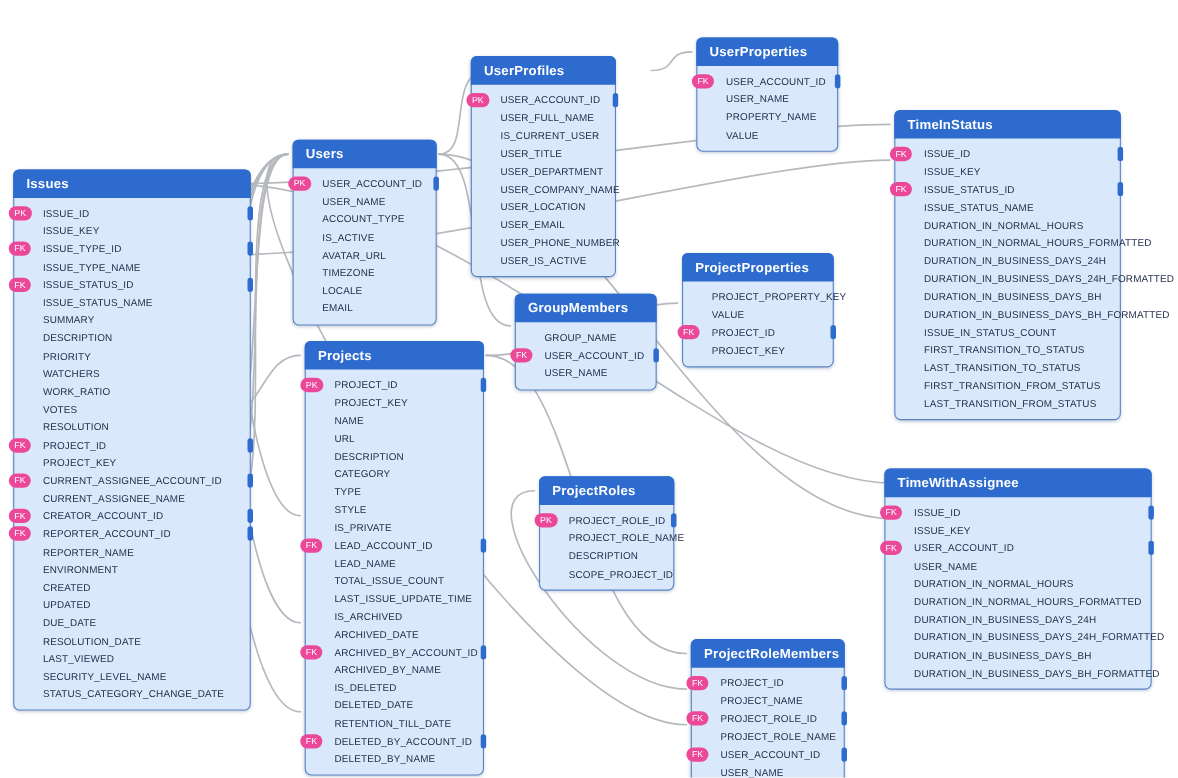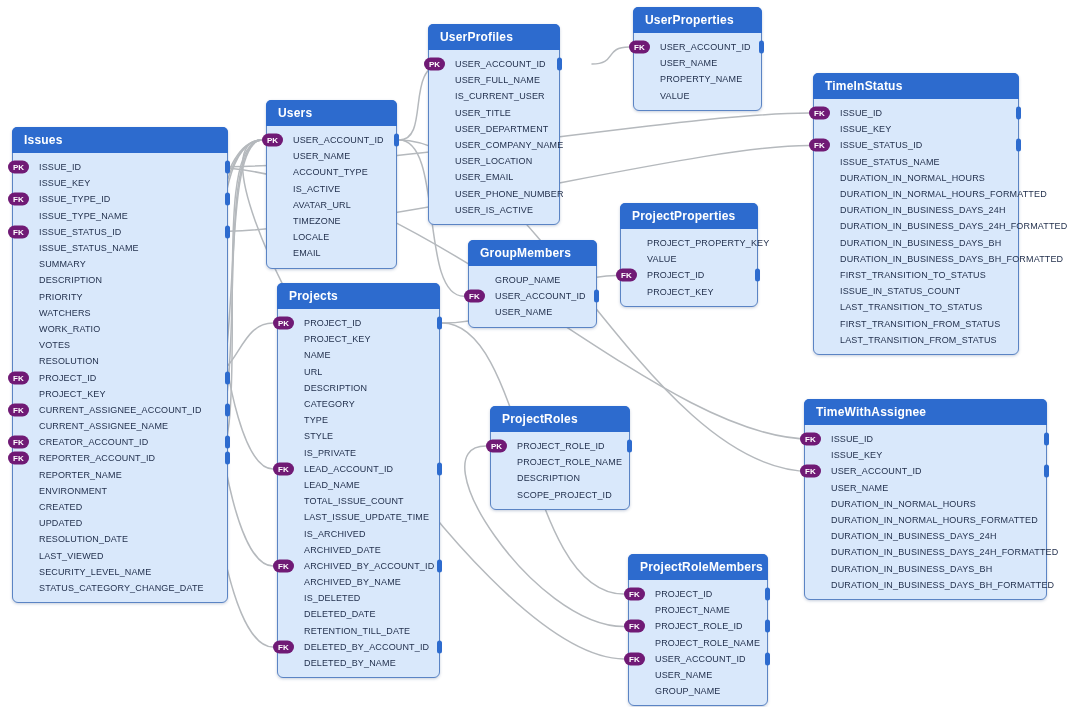--- a/index.html
+++ b/index.html
@@ -11,20 +11,21 @@
     font-family:"Liberation Sans",sans-serif;
   }
   #edges{position:absolute;left:0;top:0;z-index:0;}
   .er-table{
     position:absolute;z-index:1;
     background:#d9e8fb;
     border:1px solid #5b84c4;
     border-radius:6px;
     box-shadow:0 1px 3px rgba(50,80,130,.28);
     box-sizing:border-box;
+    margin-top:27px;
   }
   .er-header{
     background:#2d6bce;
     border-radius:5px 5px 0 0;
     height:26px;
     display:flex;align-items:center;
     padding:0 12px;
     margin:-1px -1px 0 -1px;
   }
   .er-title{
@@ -37,22 +38,22 @@
     height:16.2px;
     display:flex;align-items:center;
     padding-left:26px;
     box-sizing:border-box;
   }
   .er-field{
     font-size:9px;color:#1e2c49;letter-spacing:.15px;white-space:nowrap;
   }
   .key-badge{
     position:absolute;left:-5px;top:50%;transform:translateY(-50%);
-    background:#701a75;color:#ffffff;
-    font-size:8px;font-weight:bold;
+    background:#ec4899;color:#ffffff;
+    font-size:8px;font-weight:normal;
     padding:2px 5px;border-radius:9px;line-height:9px;
   }
   .port{
     position:absolute;right:-3px;top:50%;transform:translateY(-50%);
     width:5px;height:13px;border-radius:2.5px;
     background:#2d6bce;
   }
 </style>
 </head>
 <body>
@@ -161,20 +162,23 @@
         <div class="er-row">
           <span class="er-field">ENVIRONMENT</span>
         </div>
         <div class="er-row">
           <span class="er-field">CREATED</span>
         </div>
         <div class="er-row">
           <span class="er-field">UPDATED</span>
         </div>
         <div class="er-row">
+          <span class="er-field">DUE_DATE</span>
+        </div>
+        <div class="er-row">
           <span class="er-field">RESOLUTION_DATE</span>
         </div>
         <div class="er-row">
           <span class="er-field">LAST_VIEWED</span>
         </div>
         <div class="er-row">
           <span class="er-field">SECURITY_LEVEL_NAME</span>
         </div>
         <div class="er-row">
           <span class="er-field">STATUS_CATEGORY_CHANGE_DATE</span>
@@ -307,26 +311,26 @@
         <div class="er-row">
           <span class="er-field">DURATION_IN_BUSINESS_DAYS_24H_FORMATTED</span>
         </div>
         <div class="er-row">
           <span class="er-field">DURATION_IN_BUSINESS_DAYS_BH</span>
         </div>
         <div class="er-row">
           <span class="er-field">DURATION_IN_BUSINESS_DAYS_BH_FORMATTED</span>
         </div>
         <div class="er-row">
+          <span class="er-field">ISSUE_IN_STATUS_COUNT</span>
+        </div>
+        <div class="er-row">
           <span class="er-field">FIRST_TRANSITION_TO_STATUS</span>
         </div>
         <div class="er-row">
-          <span class="er-field">ISSUE_IN_STATUS_COUNT</span>
-        </div>
-        <div class="er-row">
           <span class="er-field">LAST_TRANSITION_TO_STATUS</span>
         </div>
         <div class="er-row">
           <span class="er-field">FIRST_TRANSITION_FROM_STATUS</span>
         </div>
         <div class="er-row">
           <span class="er-field">LAST_TRANSITION_FROM_STATUS</span>
         </div>
       </div>
     </div>
@@ -443,21 +447,21 @@
         <div class="er-row">
           <span class="key-badge">FK</span>
           <span class="port"></span>
           <span class="er-field">PROJECT_ID</span>
         </div>
         <div class="er-row">
           <span class="er-field">PROJECT_KEY</span>
         </div>
       </div>
     </div>
-    <div class="er-table" style="left: 490px; top: 406px; width: 140px;">
+    <div class="er-table" style="left: 490px; top: 406px; width: 123px;">
       <div class="er-header">
         <span class="er-title">ProjectRoles</span>
       </div>
       <div class="er-rows">
         <div class="er-row">
           <span class="key-badge">PK</span>
           <span class="port"></span>
           <span class="er-field">PROJECT_ROLE_ID</span>
         </div>
         <div class="er-row">

